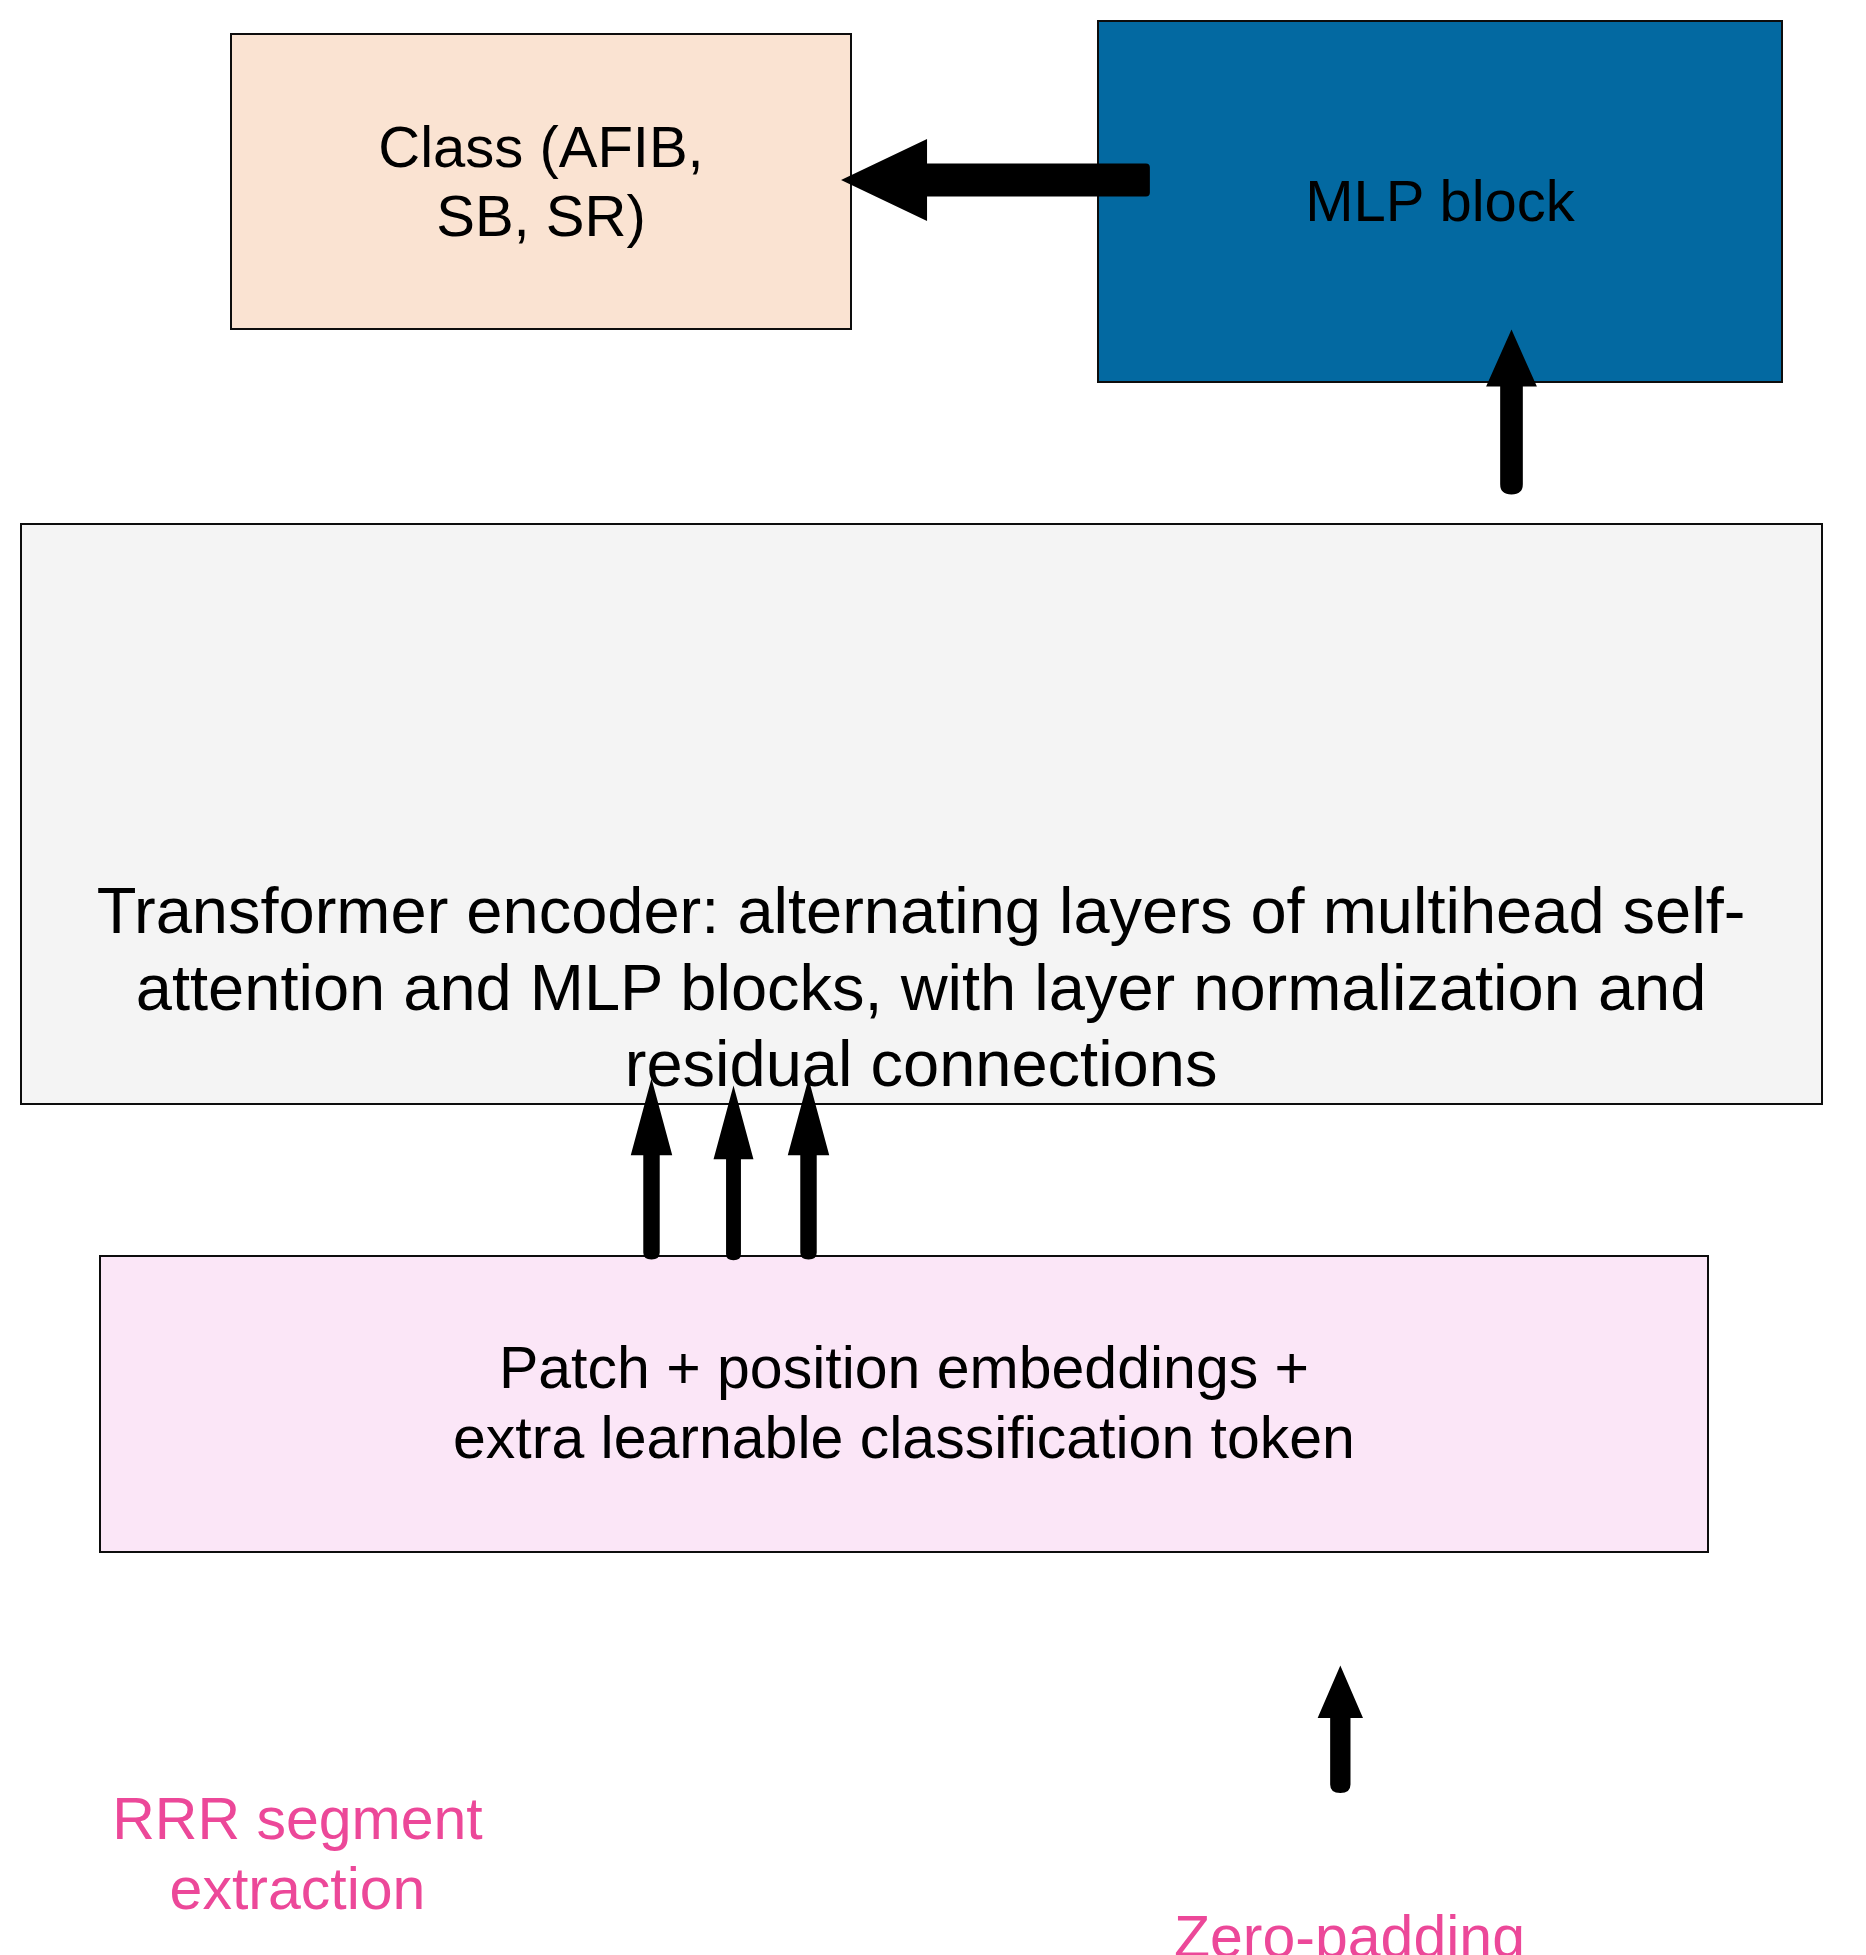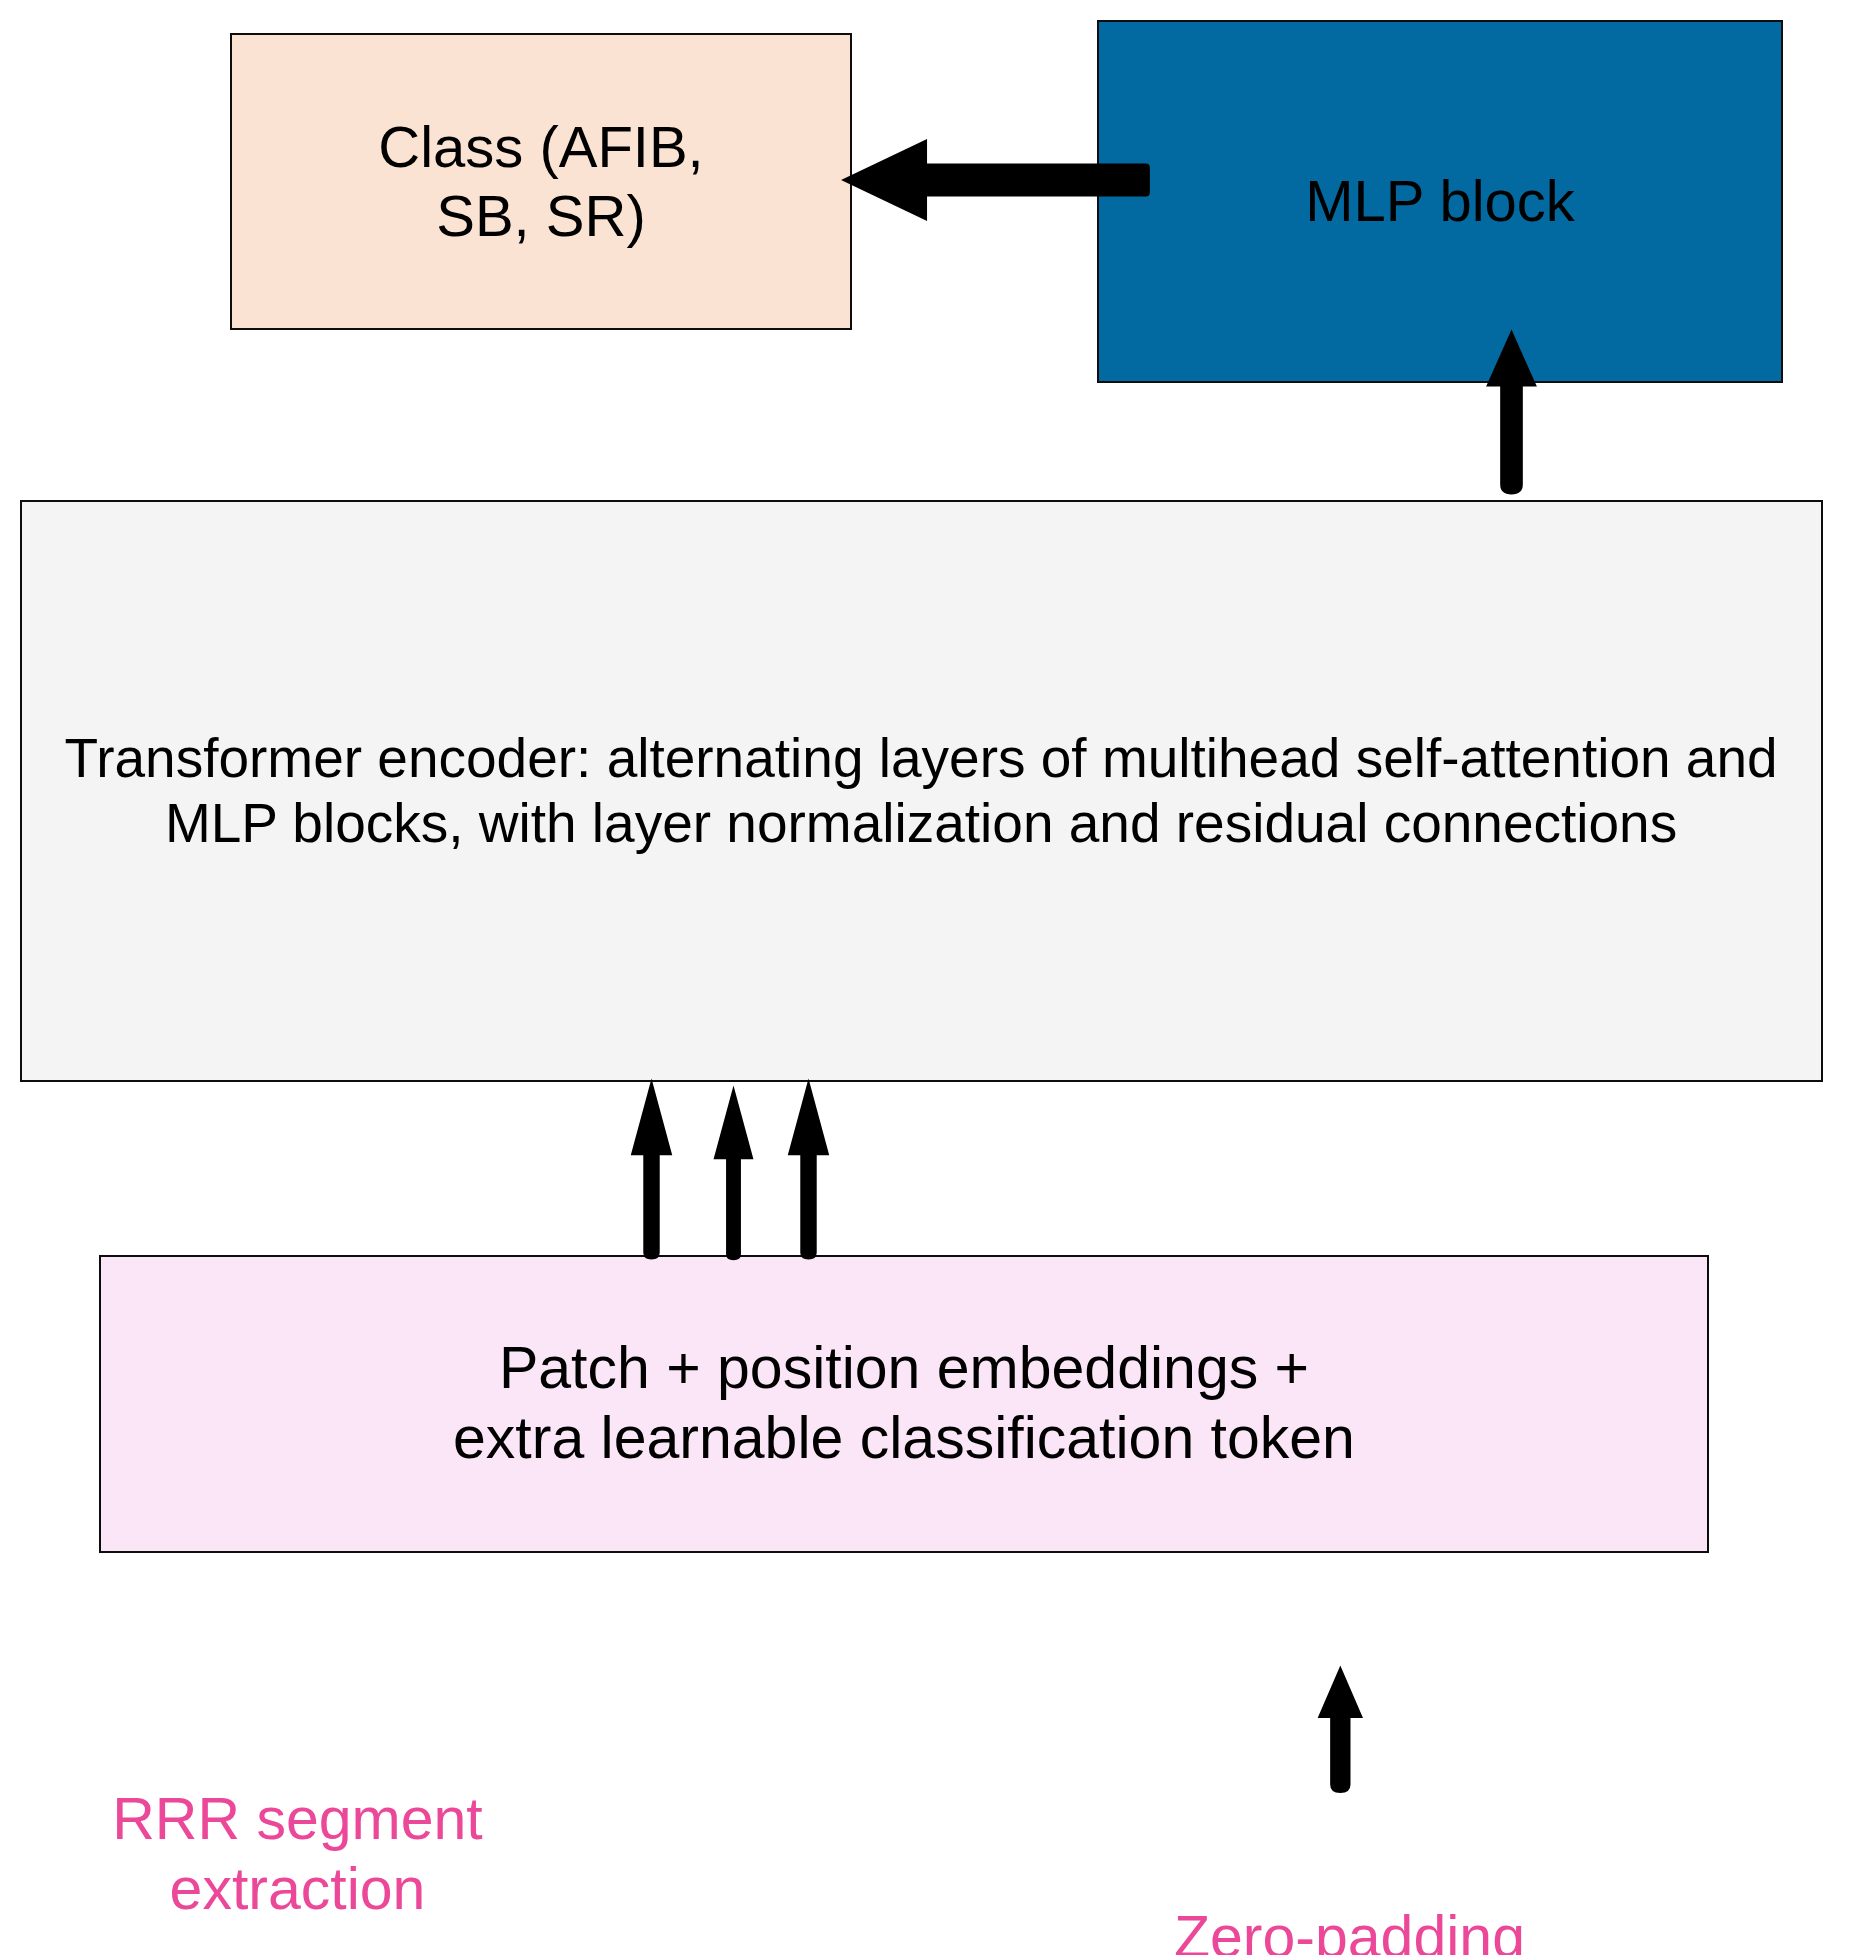--- a/index.html
+++ b/index.html
@@ -44,24 +44,25 @@
   }
 
   #mlp-node {
     left: 1097px; top: 19.6px;
     width: 686px; height: 363px;
     background: #0369a1;
     font-size: 58px;
   }
 
   #encoder-node {
-    left: 19.6px;  top: 500px;
+    left: 19.6px;  top: 523px;
     width: 1803px; height: 582px;
     background: #F4F4F4;
-    font-size: 55px;
+    font-size: 65px;
+    align-items: flex-end;
   }
 
   #embed-node {
     left: 99px; top: 1255px;
     width: 1610px; height: 298px;
     background: #FBE6F7;
     font-size: 59px;
   }
 
   

